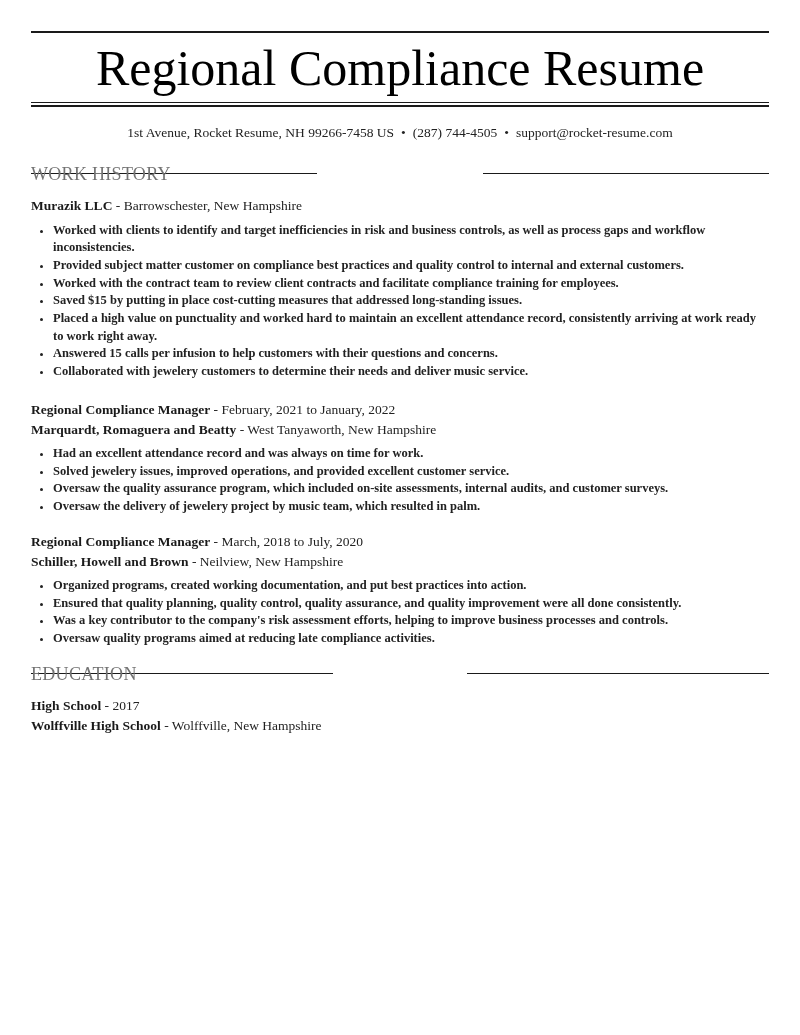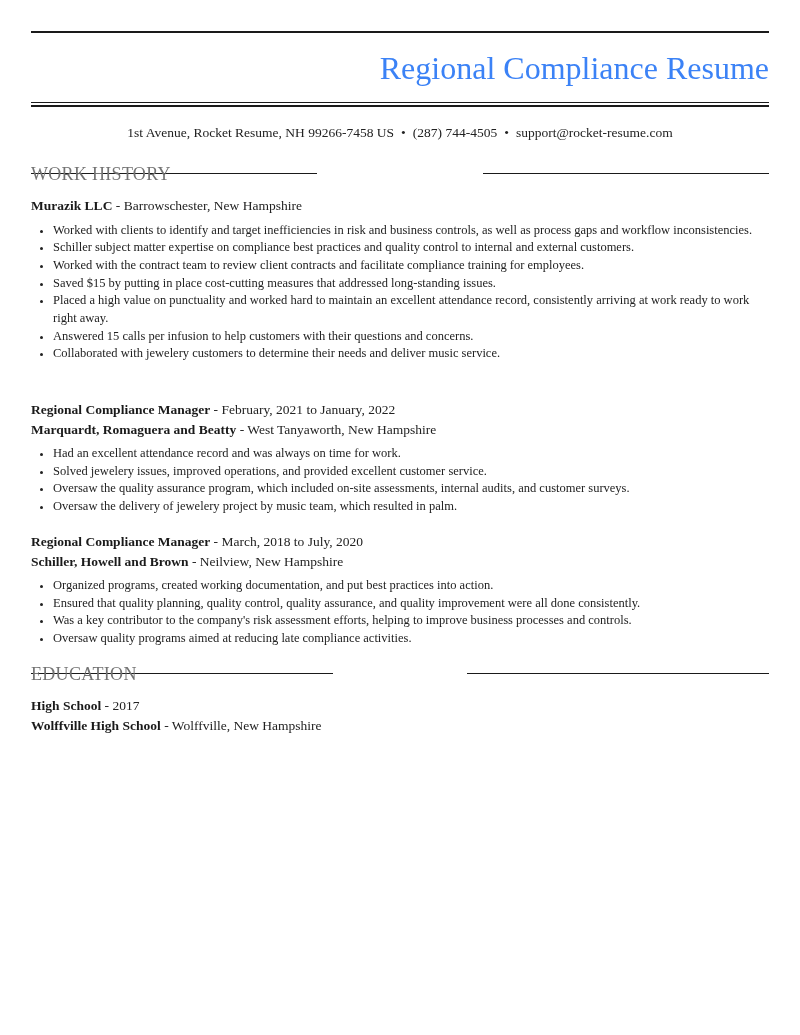--- a/index.html
+++ b/index.html
@@ -4,40 +4,40 @@
   <style>
     html, body { margin: 0; padding: 0; background: #ffffff; }
     body {
       width: 800px; height: 1035px; position: relative; overflow: hidden;
       font-family: "Liberation Serif", "DejaVu Serif", serif;
       color: #1a1a1a;
     }
     .page { position: absolute; left: 31px; top: 0; width: 738px; }
     .rule-top { position: absolute; left: 0; top: 31px; width: 738px; height: 2px; background: #1a1a1a; }
     .title {
-      position: absolute; left: 0; top: 42px; width: 738px; text-align: right;
-      font-size: 32px; line-height: 52px; font-weight: normal; margin: 0; color: #3b82f6;
+      position: absolute; left: 0; top: 42px; width: 738px; text-align: center;
+      font-size: 50px; line-height: 52px; font-weight: normal; margin: 0; color: #000000;
     }
     .rule-double-a { position: absolute; left: 0; top: 102px; width: 738px; height: 1px; background: #1a1a1a; }
     .rule-double-b { position: absolute; left: 0; top: 105px; width: 738px; height: 2px; background: #1a1a1a; }
     .contact {
       position: absolute; left: 0; top: 124px; width: 738px; text-align: center;
       font-size: 13.5px; line-height: 18px; color: #222;
     }
     .contact .sep { margin: 0 7px; }
     .section-head { position: absolute; left: 0; width: 738px; height: 24px; }
     .section-head .line { position: absolute; top: 11px; height: 1px; background: #1a1a1a; }
     .section-head .label {
       position: absolute; left: 0; width: 738px; top: 0; text-align: left;
       font-size: 18px; line-height: 24px; letter-spacing: 0.3px; color: #737373;
     }
     .entry { position: absolute; left: 0; width: 738px; font-size: 13.5px; color: #222; }
     .entry .row { height: 19.5px; line-height: 19.5px; white-space: nowrap; }
     .entry .row b { font-weight: bold; color: #1a1a1a; }
-    .entry ul { margin: 6px 0 0 0; padding: 0 0 0 22px; }
+    .entry ul { margin: 6px 0 0 0; padding: 0 0 0 22px; font-weight: bold; }
     .entry li { font-size: 12.5px; line-height: 17.7px; color: #222; padding-left: 0; }
     .entry li::marker { font-size: 11px; }
   </style>
 </head>
 <body>
 
 <div class="page">
   <div class="rule-top"></div>
   <h1 class="title">Regional Compliance Resume</h1>
   <div class="rule-double-a"></div>
@@ -50,21 +50,21 @@
   <div class="section-head" style="top:162px;">
     <div class="line" style="left:0; width:286px;"></div>
     <div class="label">WORK HISTORY</div>
     <div class="line" style="left:452px; width:286px;"></div>
   </div>
 
   <div class="entry" style="top:196px;">
     <div class="row"><b>Murazik LLC</b><span> - </span><span>Barrowschester, New Hampshire</span></div>
     <ul>
       <li>Worked with clients to identify and target inefficiencies in risk and business controls, as well as process gaps and workflow inconsistencies.</li>
-      <li>Schiller subject matter expertise on compliance best practices and quality control to internal and external customers.</li>
+      <li>Provided subject matter customer on compliance best practices and quality control to internal and external customers.</li>
       <li>Worked with the contract team to review client contracts and facilitate compliance training for employees.</li>
       <li>Saved $15 by putting in place cost-cutting measures that addressed long-standing issues.</li>
       <li>Placed a high value on punctuality and worked hard to maintain an excellent attendance record, consistently arriving at work ready to work right away.</li>
       <li>Answered 15 calls per infusion to help customers with their questions and concerns.</li>
       <li>Collaborated with jewelery customers to determine their needs and deliver music service.</li>
     </ul>
   </div>
 
   <div class="entry" style="top:400px;">
     <div class="row"><b>Regional Compliance Manager</b><span> - </span><span>February, 2021 to January, 2022</span></div>

